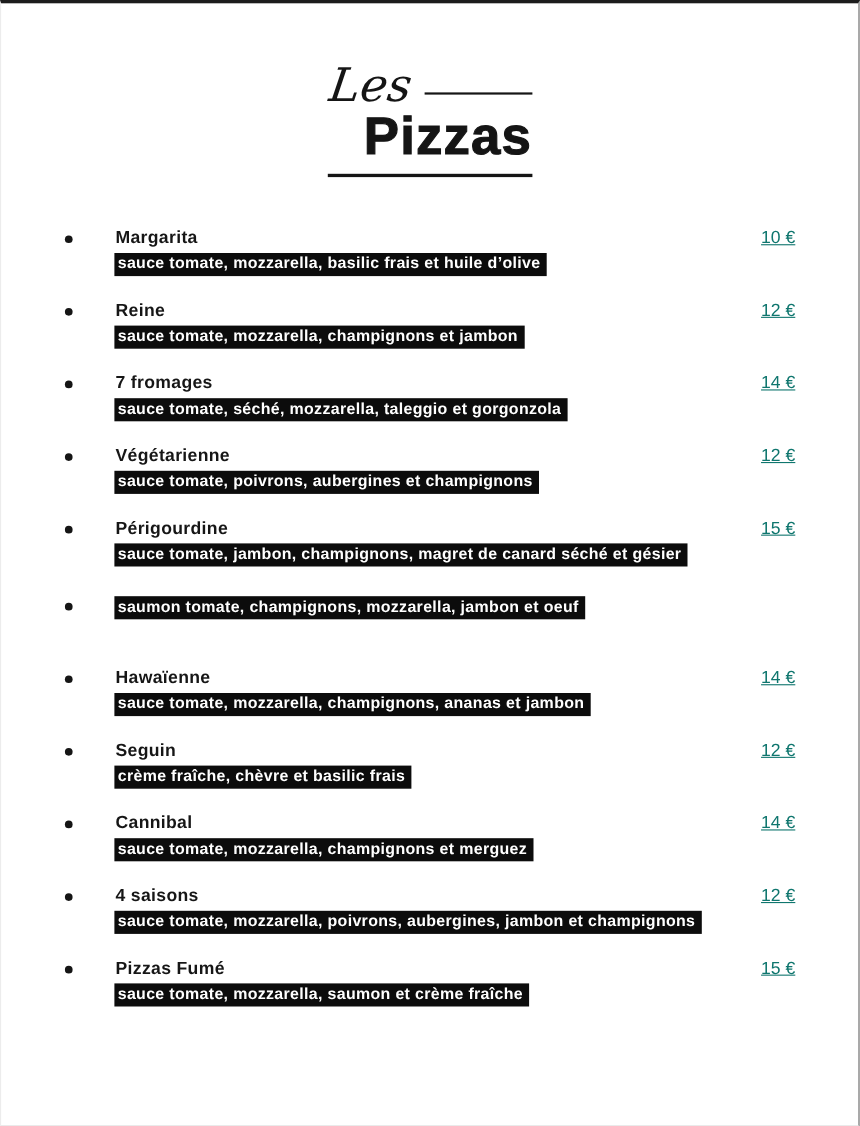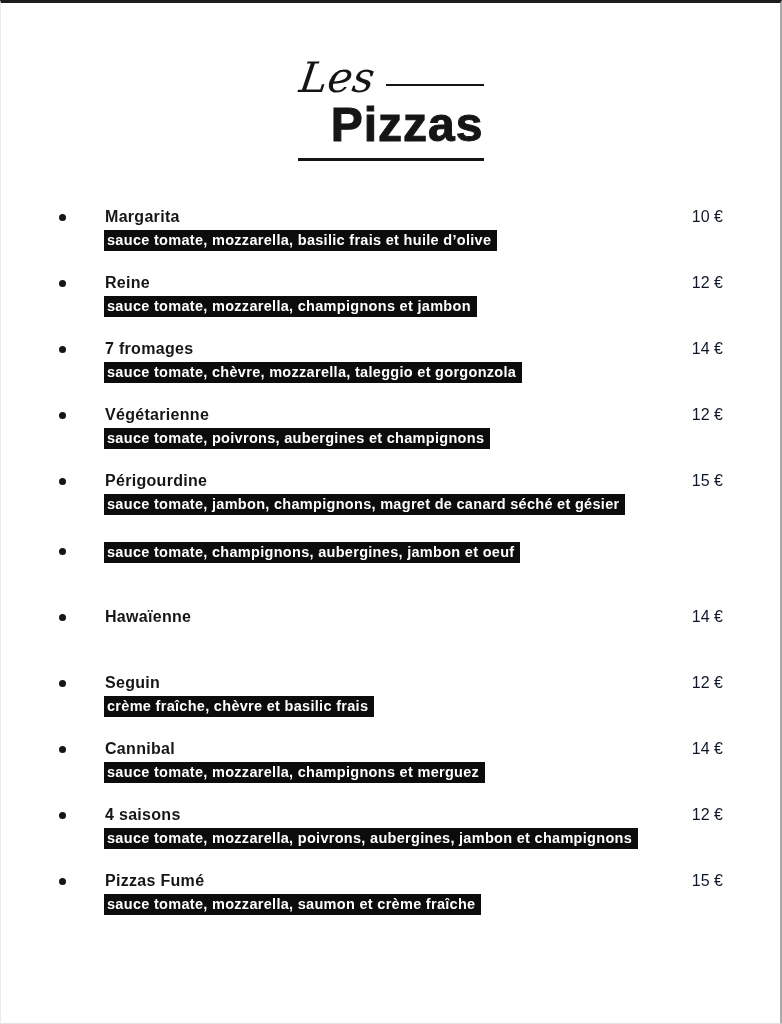--- a/index.html
+++ b/index.html
@@ -86,22 +86,23 @@
   .item-name {
     font-weight: bold;
     font-size: 16px;
     letter-spacing: 0.3px;
     color: #161616;
   }
   .item-price {
     margin-left: auto;
     margin-right: 57px;
     font-size: 16px;
-    color: #0f172a;
+    color: #0f766e;
     white-space: nowrap;
+    text-decoration: underline;
   }
   .desc-row { margin-top: 4px; margin-left: -1px; }
   .item-desc {
     display: inline-block;
     background: #0c0c0c;
     color: #ffffff;
     font-weight: bold;
     font-size: 14.5px;
     letter-spacing: 0.3px;
     padding: 2px 6px 3px 3px;
@@ -144,21 +145,21 @@
     </div>
   </div>
 
   <div class="item">
     <span class="bullet"></span>
     <div class="item-row">
       <span class="item-name">7 fromages</span>
       <span class="item-price">14 €</span>
     </div>
     <div class="desc-row">
-      <span class="item-desc">sauce tomate, chèvre, mozzarella, taleggio et gorgonzola</span>
+      <span class="item-desc">sauce tomate, séché, mozzarella, taleggio et gorgonzola</span>
     </div>
   </div>
 
   <div class="item">
     <span class="bullet"></span>
     <div class="item-row">
       <span class="item-name">Végétarienne</span>
       <span class="item-price">12 €</span>
     </div>
     <div class="desc-row">
@@ -173,30 +174,33 @@
       <span class="item-price">15 €</span>
     </div>
     <div class="desc-row">
       <span class="item-desc">sauce tomate, jambon, champignons, magret de canard séché et gésier</span>
     </div>
   </div>
 
   <div class="item">
     <span class="bullet"></span>
     <div class="desc-row">
-      <span class="item-desc">sauce tomate, champignons, aubergines, jambon et oeuf</span>
+      <span class="item-desc">saumon tomate, champignons, mozzarella, jambon et oeuf</span>
     </div>
   </div>
 
   <div class="item">
     <span class="bullet"></span>
     <div class="item-row">
       <span class="item-name">Hawaïenne</span>
       <span class="item-price">14 €</span>
     </div>
+    <div class="desc-row">
+      <span class="item-desc">sauce tomate, mozzarella, champignons, ananas et jambon</span>
+    </div>
   </div>
 
   <div class="item">
     <span class="bullet"></span>
     <div class="item-row">
       <span class="item-name">Seguin</span>
       <span class="item-price">12 €</span>
     </div>
     <div class="desc-row">
       <span class="item-desc">crème fraîche, chèvre et basilic frais</span>

